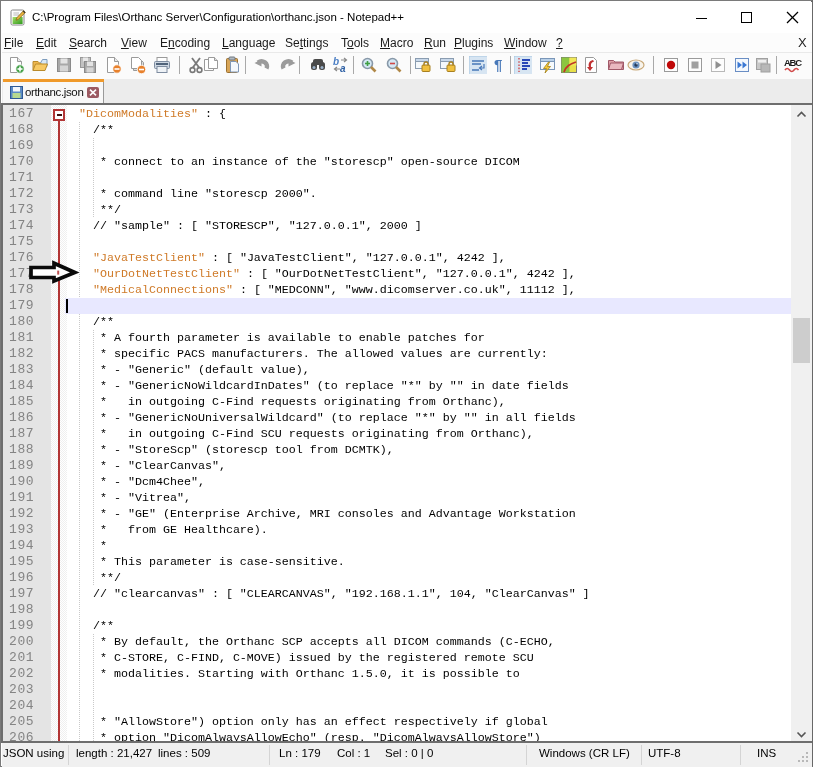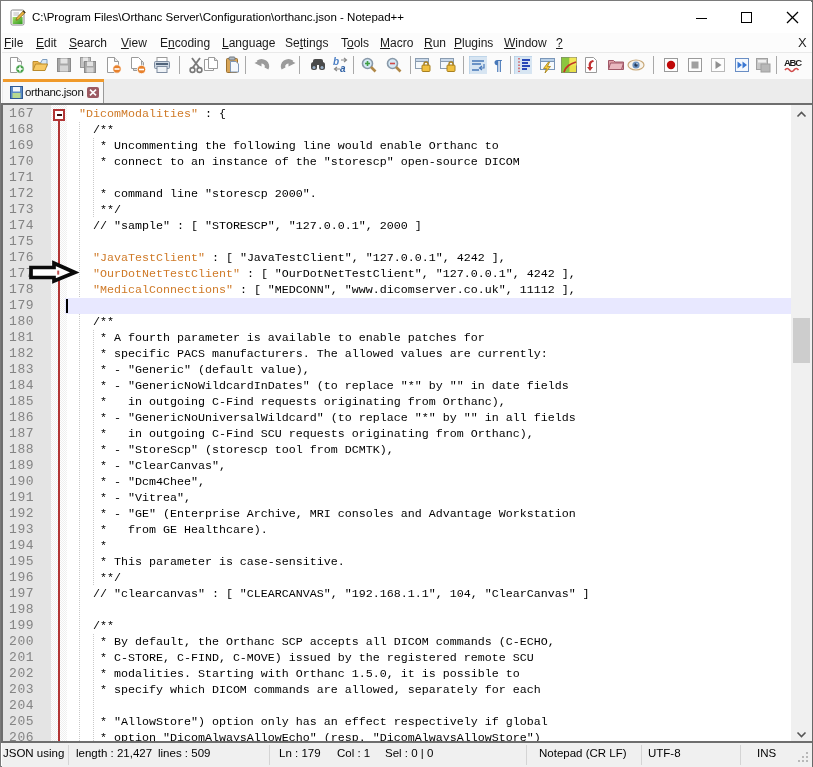--- a/index.html
+++ b/index.html
@@ -335,21 +335,20 @@
 <div class="ln" style="top:609px">205</div>
 <div class="ln" style="top:625px">206</div>
     <div class="curline"></div>
     <div class="ig" style="left:76px; top:17px; height:176px;"></div>
     <div class="ig" style="left:76px; top:209px; height:428px;"></div>
     <div class="ig" style="left:90px; top:33px; height:80px;"></div>
     <div class="ig" style="left:90px; top:225px; height:256px;"></div>
     <div class="ig" style="left:90px; top:529px; height:108px;"></div>
 <div class="cl" style="top:1px">  <span class="k">"DicomModalities"</span> : {</div>
 <div class="cl" style="top:17px">    /**</div>
-<div class="cl" style="top:33px">     * Uncommenting the following line would enable Orthanc to</div>
 <div class="cl" style="top:49px">     * connect to an instance of the "storescp" open-source DICOM</div>
 <div class="cl" style="top:81px">     * command line "storescp 2000".</div>
 <div class="cl" style="top:97px">     **/</div>
 <div class="cl" style="top:113px">    // "sample" : [ "STORESCP", "127.0.0.1", 2000 ]</div>
 <div class="cl" style="top:129px"></div>
 <div class="cl" style="top:145px">    <span class="k">"JavaTestClient"</span> : [ "JavaTestClient", "127.0.0.1", 4242 ],</div>
 <div class="cl" style="top:161px">    <span class="k">"OurDotNetTestClient"</span> : [ "OurDotNetTestClient", "127.0.0.1", 4242 ],</div>
 <div class="cl" style="top:177px">    <span class="k">"MedicalConnections"</span> : [ "MEDCONN", "www.dicomserver.co.uk", 11112 ],</div>
 <div class="cl" style="top:193px"></div>
 <div class="cl" style="top:209px">    /**</div>
@@ -368,21 +367,20 @@
 <div class="cl" style="top:417px">     *   from GE Healthcare).</div>
 <div class="cl" style="top:433px">     *</div>
 <div class="cl" style="top:449px">     * This parameter is case-sensitive.</div>
 <div class="cl" style="top:465px">     **/</div>
 <div class="cl" style="top:481px">    // "clearcanvas" : [ "CLEARCANVAS", "192.168.1.1", 104, "ClearCanvas" ]</div>
 <div class="cl" style="top:497px"></div>
 <div class="cl" style="top:513px">    /**</div>
 <div class="cl" style="top:529px">     * By default, the Orthanc SCP accepts all DICOM commands (C-ECHO,</div>
 <div class="cl" style="top:545px">     * C-STORE, C-FIND, C-MOVE) issued by the registered remote SCU</div>
 <div class="cl" style="top:561px">     * modalities. Starting with Orthanc 1.5.0, it is possible to</div>
-<div class="cl" style="top:577px">     * specify which DICOM commands are allowed, separately for each</div>
 <div class="cl" style="top:609px">     * "AllowStore") option only has an effect respectively if global</div>
 <div class="cl" style="top:625px">     * option "DicomAlwaysAllowEcho" (resp. "DicomAlwaysAllowStore")</div>
     <div class="caret"></div>
     <div class="foldline"></div>
     <div class="foldbox">
         <div class="foldminus"></div>
       </div>
     <div class="vsb">
       <svg width="21" height="636">
         <path d="M6.5 11.5 L10.5 7.5 L14.5 11.5" fill="none" stroke="#555" stroke-width="1.6"></path>
@@ -394,21 +392,21 @@
   <div class="statusbar">
     <div class="st" style="left:1px">JSON using</div>
     <div class="ssep" style="left:66px"></div>
     <div class="st" style="left:74px">length : 21,427</div>
     <div class="st" style="left:156px">lines : 509</div>
     <div class="ssep" style="left:267px"></div>
     <div class="st" style="left:277px">Ln : 179</div>
     <div class="st" style="left:335px">Col : 1</div>
     <div class="st" style="left:383px">Sel : 0 | 0</div>
     <div class="ssep" style="left:524px"></div>
-    <div class="st" style="left:537px">Notepad (CR LF)</div>
+    <div class="st" style="left:537px">Windows (CR LF)</div>
     <div class="ssep" style="left:639px"></div>
     <div class="st" style="left:646px">UTF-8</div>
     <div class="ssep" style="left:738px"></div>
     <div class="st" style="left:755px">INS</div>
     <svg width="14" height="14" style="position:absolute;left:795px;top:8px">
       <g fill="#b8b8b8">
           <rect x="9" y="9" width="2" height="2"></rect>
           <rect x="9" y="5" width="2" height="2"></rect>
           <rect x="5" y="9" width="2" height="2"></rect>
           <rect x="9" y="1" width="2" height="2"></rect>

